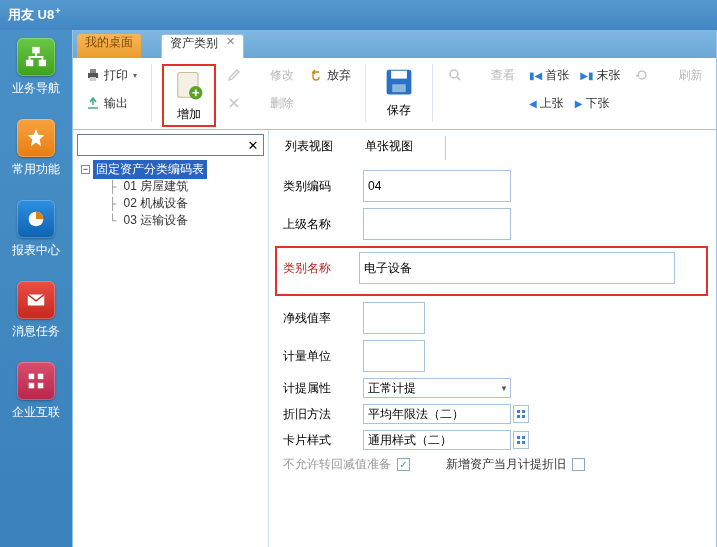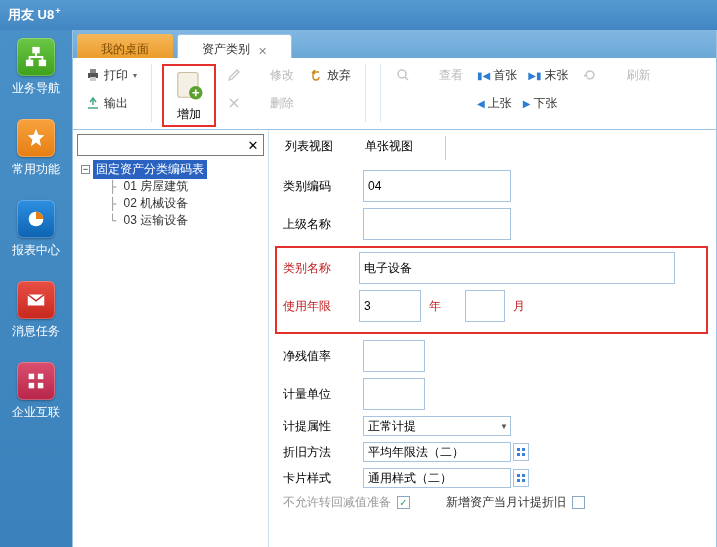--- a/index.html
+++ b/index.html
@@ -20,21 +20,21 @@
   .ico-orange { background: linear-gradient(#f8a23f,#e67e12); }
   .ico-red    { background: linear-gradient(#e84f45,#c8281e); }
   .ico-blue   { background: linear-gradient(#2e8fe0,#0d63b2); }
   .ico-teal   { background: linear-gradient(#2fa57b,#0a7a50); }
   .ico-rose   { background: linear-gradient(#d94f6e,#b8254a); }
   
   .main { flex:1; background:#fff; border:1px solid #9ac3e6; border-top:none; display:flex; flex-direction:column; }
   
   
   .tabsrow { height: 28px; background: linear-gradient(#81b7e1,#6ba8d7); display:flex; align-items:flex-end; padding-left:4px; }
-  .tab { height:24px; padding:0 24px; display:flex; align-items:flex-end; gap:8px; border-radius:3px 3px 0 0; margin-right:4px; font-size:12px; cursor:pointer; }
+  .tab { height:24px; padding:0 8px; display:flex; align-items:flex-start; gap:8px; border-radius:3px 3px 0 0; margin-right:20px; font-size:12px; cursor:pointer; }
   .tab-first { background: linear-gradient(#f6b75a,#eb9d2b); color:#7d4a00; }
   .tab-active { background:#fff; border:1px solid #9ac3e6; border-bottom:none; color:#333; }
   .tab .x { font-family: Arial; color:#888; font-size:11px; }
   
   
   .toolbar { height: 72px; border-bottom:1px solid #9ac3e6; background:#fff; display:flex; align-items:flex-start; padding: 6px 8px; gap: 6px; }
   .tbcol { display:flex; flex-direction:column; gap:6px; }
   .tbrow { display:flex; align-items:center; gap:3px; }
   .tbbtn-sm { height:22px; display:flex; align-items:center; gap:3px; padding:0 4px; cursor:pointer; color:#343434; }
   .tbbtn-sm .pic { width:16px; height:16px; display:flex;align-items:center;justify-content:center;}
@@ -215,20 +215,30 @@
         <div class="tbbtn-sm">
           <span class="pic">
               <svg viewBox="0 0 16 16">
                 <path d="M11 5H5l2-2M5 5l2 2M5 5v5a3 3 0 0 0 6 0" fill="none" stroke="#ca8a1a" stroke-width="1.4"></path>
               </svg>
             </span>
           <span>放弃</span>
         </div>
       </div>
       <div class="tbsep"></div>
+      <div class="tbbig">
+        <div class="bigpic">
+            <svg viewBox="0 0 32 32">
+              <rect x="5" y="5" width="22" height="22" rx="2" fill="#2b72c4"></rect>
+              <rect x="9" y="6" width="14" height="7" fill="#fff"></rect>
+              <rect x="10" y="18" width="12" height="7" fill="#8db7e0"></rect>
+            </svg>
+          </div>
+        <span>保存</span>
+      </div>
       <div class="tbsep"></div>
       <div class="tbcol">
         <div class="tbbtn-sm disabled">
           <span class="pic">
               <svg viewBox="0 0 16 16">
                 <circle cx="7" cy="7" r="4" fill="none" stroke="#c4c4c4" stroke-width="1.5"></circle>
                 <path d="M10 10l3 3" stroke="#c4c4c4" stroke-width="1.5"></path>
               </svg>
             </span>
           <span>查看</span>
@@ -307,27 +317,20 @@
           </div>
           <div class="field">
             <label>上级名称</label>
             <input type="text" class="val" style="">
           </div>
 
           <div class="hl-group">
             <div class="field red">
               <label>类别名称</label>
               <input type="text" style="width: 316px;" value="电子设备">
-            </div>
-            <div class="field red">
-              <label>使用年限</label>
-              <input type="text" class="short" value="3" style="">
-              <span style="margin:0 24px 0 8px">年</span>
-              <input type="text" class="tiny" style="">
-              <span style="margin-left:8px">月</span>
             </div>
           </div>
 
           <div class="field">
             <label>净残值率</label>
             <input type="text" class="short" style="">
           </div>
           <div class="field">
             <label>计量单位</label>
             <input type="text" class="short" style="">

